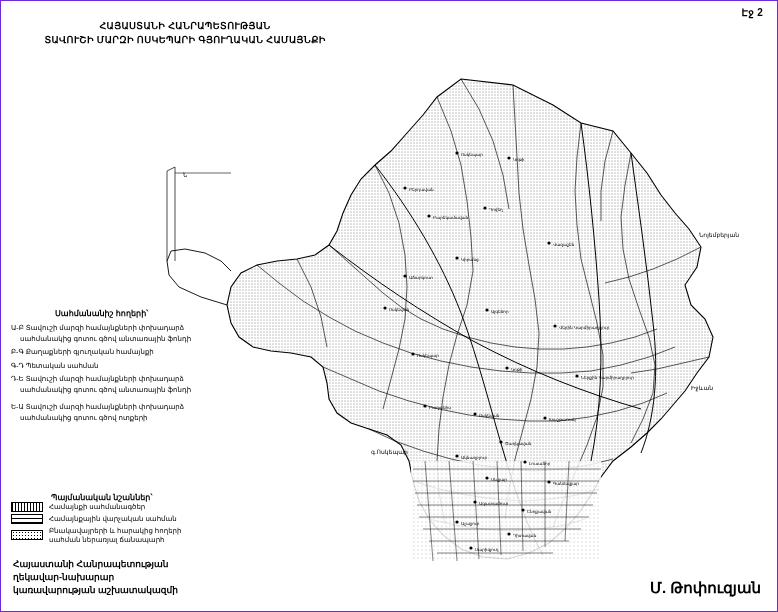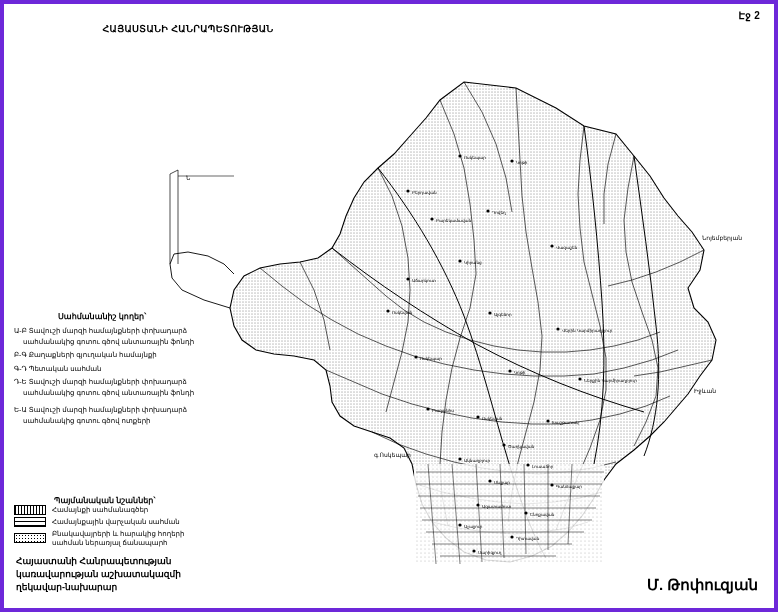--- a/index.html
+++ b/index.html
@@ -1,17 +1,17 @@
 <!DOCTYPE html>
 <html><head>
 <meta charset="utf-8">
 <style>
   html,body{margin:0;padding:0;background:#fff;}
   body{width:778px;height:612px;font-family:"Liberation Sans",sans-serif;color:#000;}
-  #page{position:relative;width:778px;height:612px;border:4px solid #6d28d9;box-sizing:border-box;overflow:hidden;background:#fff;}
+  #page{position:relative;width:778px;height:612px;border:1px solid #6d28d9;box-sizing:border-box;overflow:hidden;background:#fff;}
 
   .page-num{position:absolute;top:6px;right:14px;font-size:10px;font-weight:bold;letter-spacing:.3px;}
 
   .title-block{position:absolute;top:18px;left:14px;width:340px;text-align:center;line-height:1.45;}
   .title-line{font-size:9.5px;font-weight:bold;letter-spacing:.35px;white-space:nowrap;}
 
   .legend{position:absolute;left:10px;top:308px;width:230px;}
   .legend-title{font-size:8px;font-weight:bold;margin-bottom:5px;padding-left:44px;}
   .legend-entry{font-size:7px;line-height:1.5;margin-bottom:3px;}
   .legend-entry .sub{display:block;padding-left:9px;}
@@ -36,20 +36,21 @@
 </style>
 </head>
 <body>
 
 <div id="page">
 
   <div class="page-num">Էջ 2</div>
 
   <div class="title-block">
     <div class="title-line">ՀԱՅԱՍՏԱՆԻ ՀԱՆՐԱՊԵՏՈՒԹՅԱՆ</div>
+    <div class="title-line">ՏԱՎՈՒՇԻ ՄԱՐԶԻ ՈՍԿԵՊԱՐԻ ԳՅՈՒՂԱԿԱՆ ՀԱՄԱՅՆՔԻ</div>
   </div>
 
   <div class="map-area">
     <svg width="608" height="520" viewBox="0 0 608 520" xmlns="http://www.w3.org/2000/svg">
       <defs>
         <pattern id="stipple" width="3" height="3" patternUnits="userSpaceOnUse">
           <rect width="3" height="3" fill="#ffffff"></rect>
           <circle cx="1" cy="1" r="0.45" fill="#000000"></circle>
         </pattern>
         <pattern id="stipple2" width="4" height="4" patternUnits="userSpaceOnUse">
@@ -181,21 +182,21 @@
       <g id="map-outer-labels">
           <text x="22" y="116" class="lbl-big">Ն</text>
           <text x="538" y="176" class="lbl-big">Նոյեմբերյան</text>
           <text x="530" y="329" class="lbl-big">Իջևան</text>
           <text x="210" y="393" class="lbl-big">գ.Ոսկեպար</text>
         </g>
     </svg>
   </div>
 
   <div class="legend">
-    <div class="legend-title">Սահմանանիշ կողեր՝</div>
+    <div class="legend-title">Սահմանանիշ հողերի՝</div>
 
     <div class="legend-entry">
       <span>Ա-Բ Տավուշի մարզի համայնքների փոխադարձ</span>
       <span class="sub">սահմանակից գոտու գծով անտառային ֆոնդի</span>
     </div>
     <div class="legend-entry">
       <span>Բ-Գ Քաղաքների գյուղական համայնքի</span>
       <span class="sub"></span>
     </div>
     <div class="legend-entry">
@@ -225,18 +226,18 @@
     </div>
     <div class="legend2-row">
       <span class="swatch sw-c"></span>
       <span class="lbl" style="white-space:pre-line">Բնակավայրերի և հարակից հողերի
 սահման ներառյալ ճանապարհ</span>
     </div>
   </div>
 
   <div class="footer">
     <div>Հայաստանի Հանրապետության</div>
+    <div>ղեկավար-նախարար</div>
     <div>կառավարության աշխատակազմի</div>
-    <div>ղեկավար-նախարար</div>
   </div>
 
   <div class="author">Մ. Թոփուզյան</div>
 </div>
 
 </body></html>

